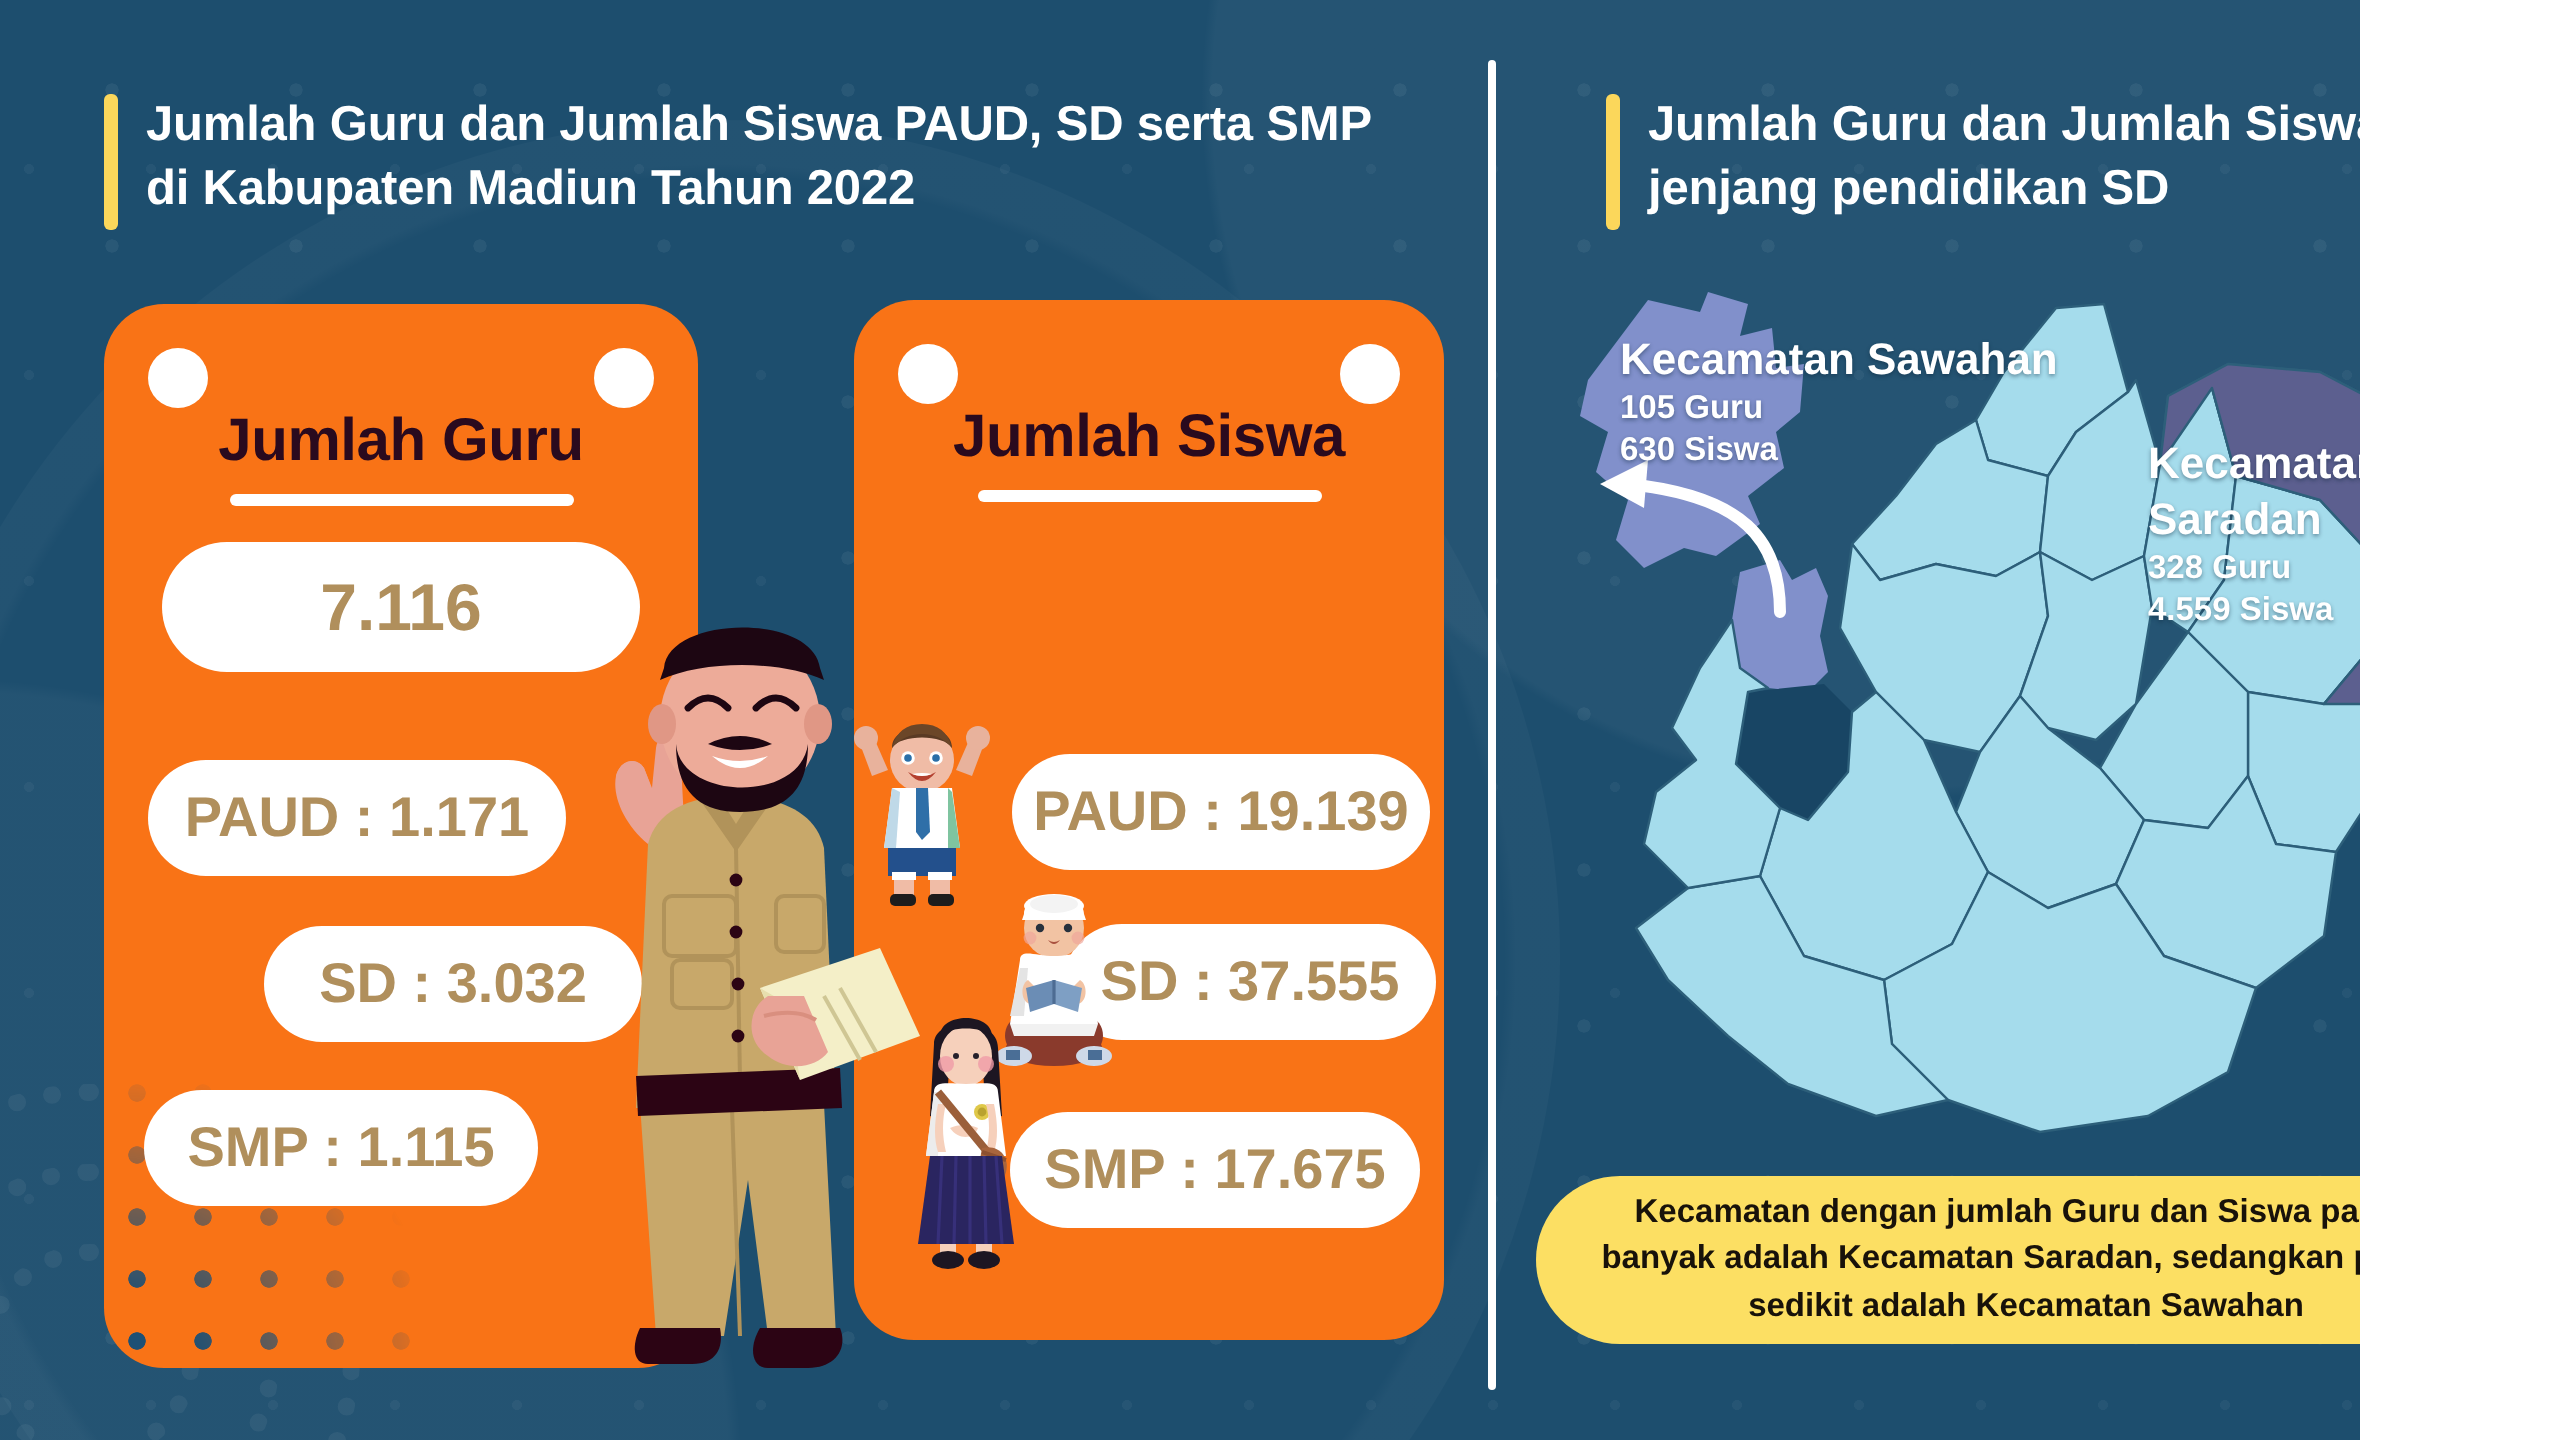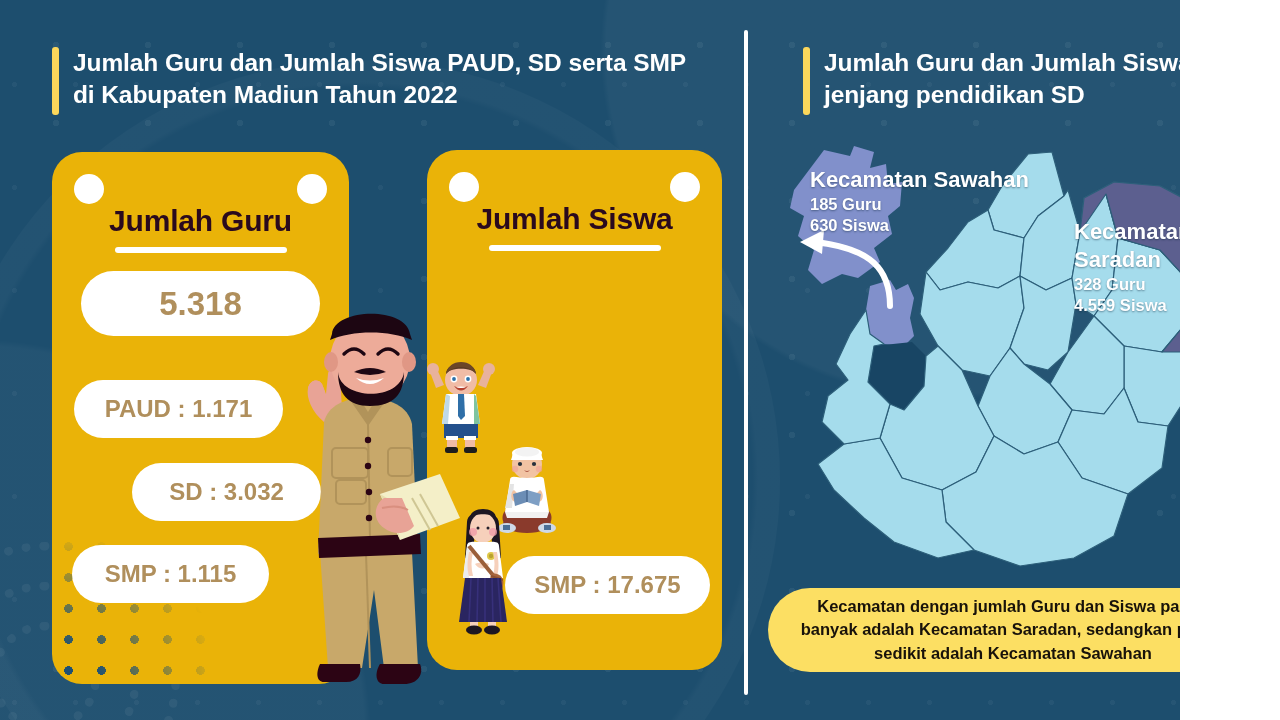--- a/index.html
+++ b/index.html
@@ -88,21 +88,21 @@
     position: absolute;
     left: 744px; top: 30px;
     width: 4px; height: 665px;
     background: #ffffff;
     border-radius: 2px;
   }
 
   
   .stat-card {
     position: absolute;
-    background: #eab308;
+    background: #f97316;
     border-radius: 30px;
     overflow: hidden;
   }
   #card-guru  { left: 52px;  top: 152px; width: 297px; height: 532px; }
   #card-siswa { left: 427px; top: 150px; width: 295px; height: 520px; }
 
   .card-dots {
     position: absolute;
     left: 0; bottom: 0;
     width: 230px; height: 215px;
@@ -147,21 +147,21 @@
     background: #ffffff;
     border-radius: 40px;
     display: flex;
     align-items: center;
     justify-content: center;
     color: #b08f5c;
     font-weight: bold;
     white-space: nowrap;
   }
   .pill-total { font-size: 33px; }
-  .pill-break { font-size: 24px; }
+  .pill-break { font-size: 28px; }
 
   
   #guru-total { left: 29px;  top: 119px; width: 239px; height: 65px; }
   #guru-paud  { left: 22px;  top: 228px; width: 209px; height: 58px; }
   #guru-sd    { left: 80px;  top: 311px; width: 189px; height: 58px; }
   #guru-smp   { left: 20px;  top: 393px; width: 197px; height: 58px; }
 
   
   #siswa-total { left: 29px; top: 120px; width: 239px; height: 65px; }
   #siswa-paud  { left: 79px; top: 227px; width: 209px; height: 58px; }
@@ -240,32 +240,34 @@
 
   <div class="divider"></div>
 
   <div class="stat-card" id="card-guru">
     <div class="card-dots"></div>
     <div class="punch l"></div>
     <div class="punch r"></div>
     <div class="card-heading">Jumlah Guru</div>
     <div class="card-rule"></div>
 
-    <div class="pill pill-total" id="guru-total">5.318</div>
+    <div class="pill pill-total" id="guru-total">7.116</div>
     <div class="pill pill-break" id="guru-paud">PAUD : 1.171</div>
     <div class="pill pill-break" id="guru-sd">SD : 3.032</div>
     <div class="pill pill-break" id="guru-smp">SMP : 1.115</div>
   </div>
 
   <div class="stat-card" id="card-siswa">
     <div class="punch l"></div>
     <div class="punch r"></div>
     <div class="card-heading">Jumlah Siswa</div>
     <div class="card-rule"></div>
 
+    <div class="pill pill-break" id="siswa-paud">PAUD : 19.139</div>
+    <div class="pill pill-break" id="siswa-sd">SD : 37.555</div>
     <div class="pill pill-break" id="siswa-smp">SMP : 17.675</div>
   </div>
 
   <svg class="illus" id="teacher" viewBox="0 0 220 410">
 
     <path d="M62 120 C50 110 44 96 46 86 C48 78 56 76 60 82 L64 92 L66 72 C67 64 76 63 78 71 L80 108
              L96 126 L74 150 Z" fill="#e8a396"></path>
     <path d="M46 86 C48 78 56 76 60 82 L63 90 L56 96 Z" fill="#e8a396"></path>
 
     <path d="M58 250 L150 250 L156 366 L122 366 L112 288 L100 366 L66 366 Z" fill="#c8a86a"></path>
@@ -434,21 +436,21 @@
         <path fill="#5c5f8f" d="M318 94 L322 60 L352 44 L398 48 L440 70 L462 108 L468 140 L460 180
                  L428 190 L420 190 L424 140 L398 112 L356 100 L344 56 Z"></path>
       </g>
 
       <path fill="none" stroke="#ffffff" stroke-width="6" stroke-linecap="round" d="M128 168 C128 132 110 110 52 104"></path>
       <path fill="#ffffff" d="M38 104 L62 92 L60 116 Z"></path>
     </svg>
 
     <div class="map-label" id="label-sawahan">
       <span class="lname">Kecamatan Sawahan</span>
-      <span class="lrow">185 Guru</span>
+      <span class="lrow">105 Guru</span>
       <span class="lrow">630 Siswa</span>
     </div>
 
     <div class="map-label" id="label-saradan">
       <span class="lname">Kecamatan Saradan</span>
       <span class="lrow">328 Guru</span>
       <span class="lrow">4.559 Siswa</span>
     </div>
   </div>
 

